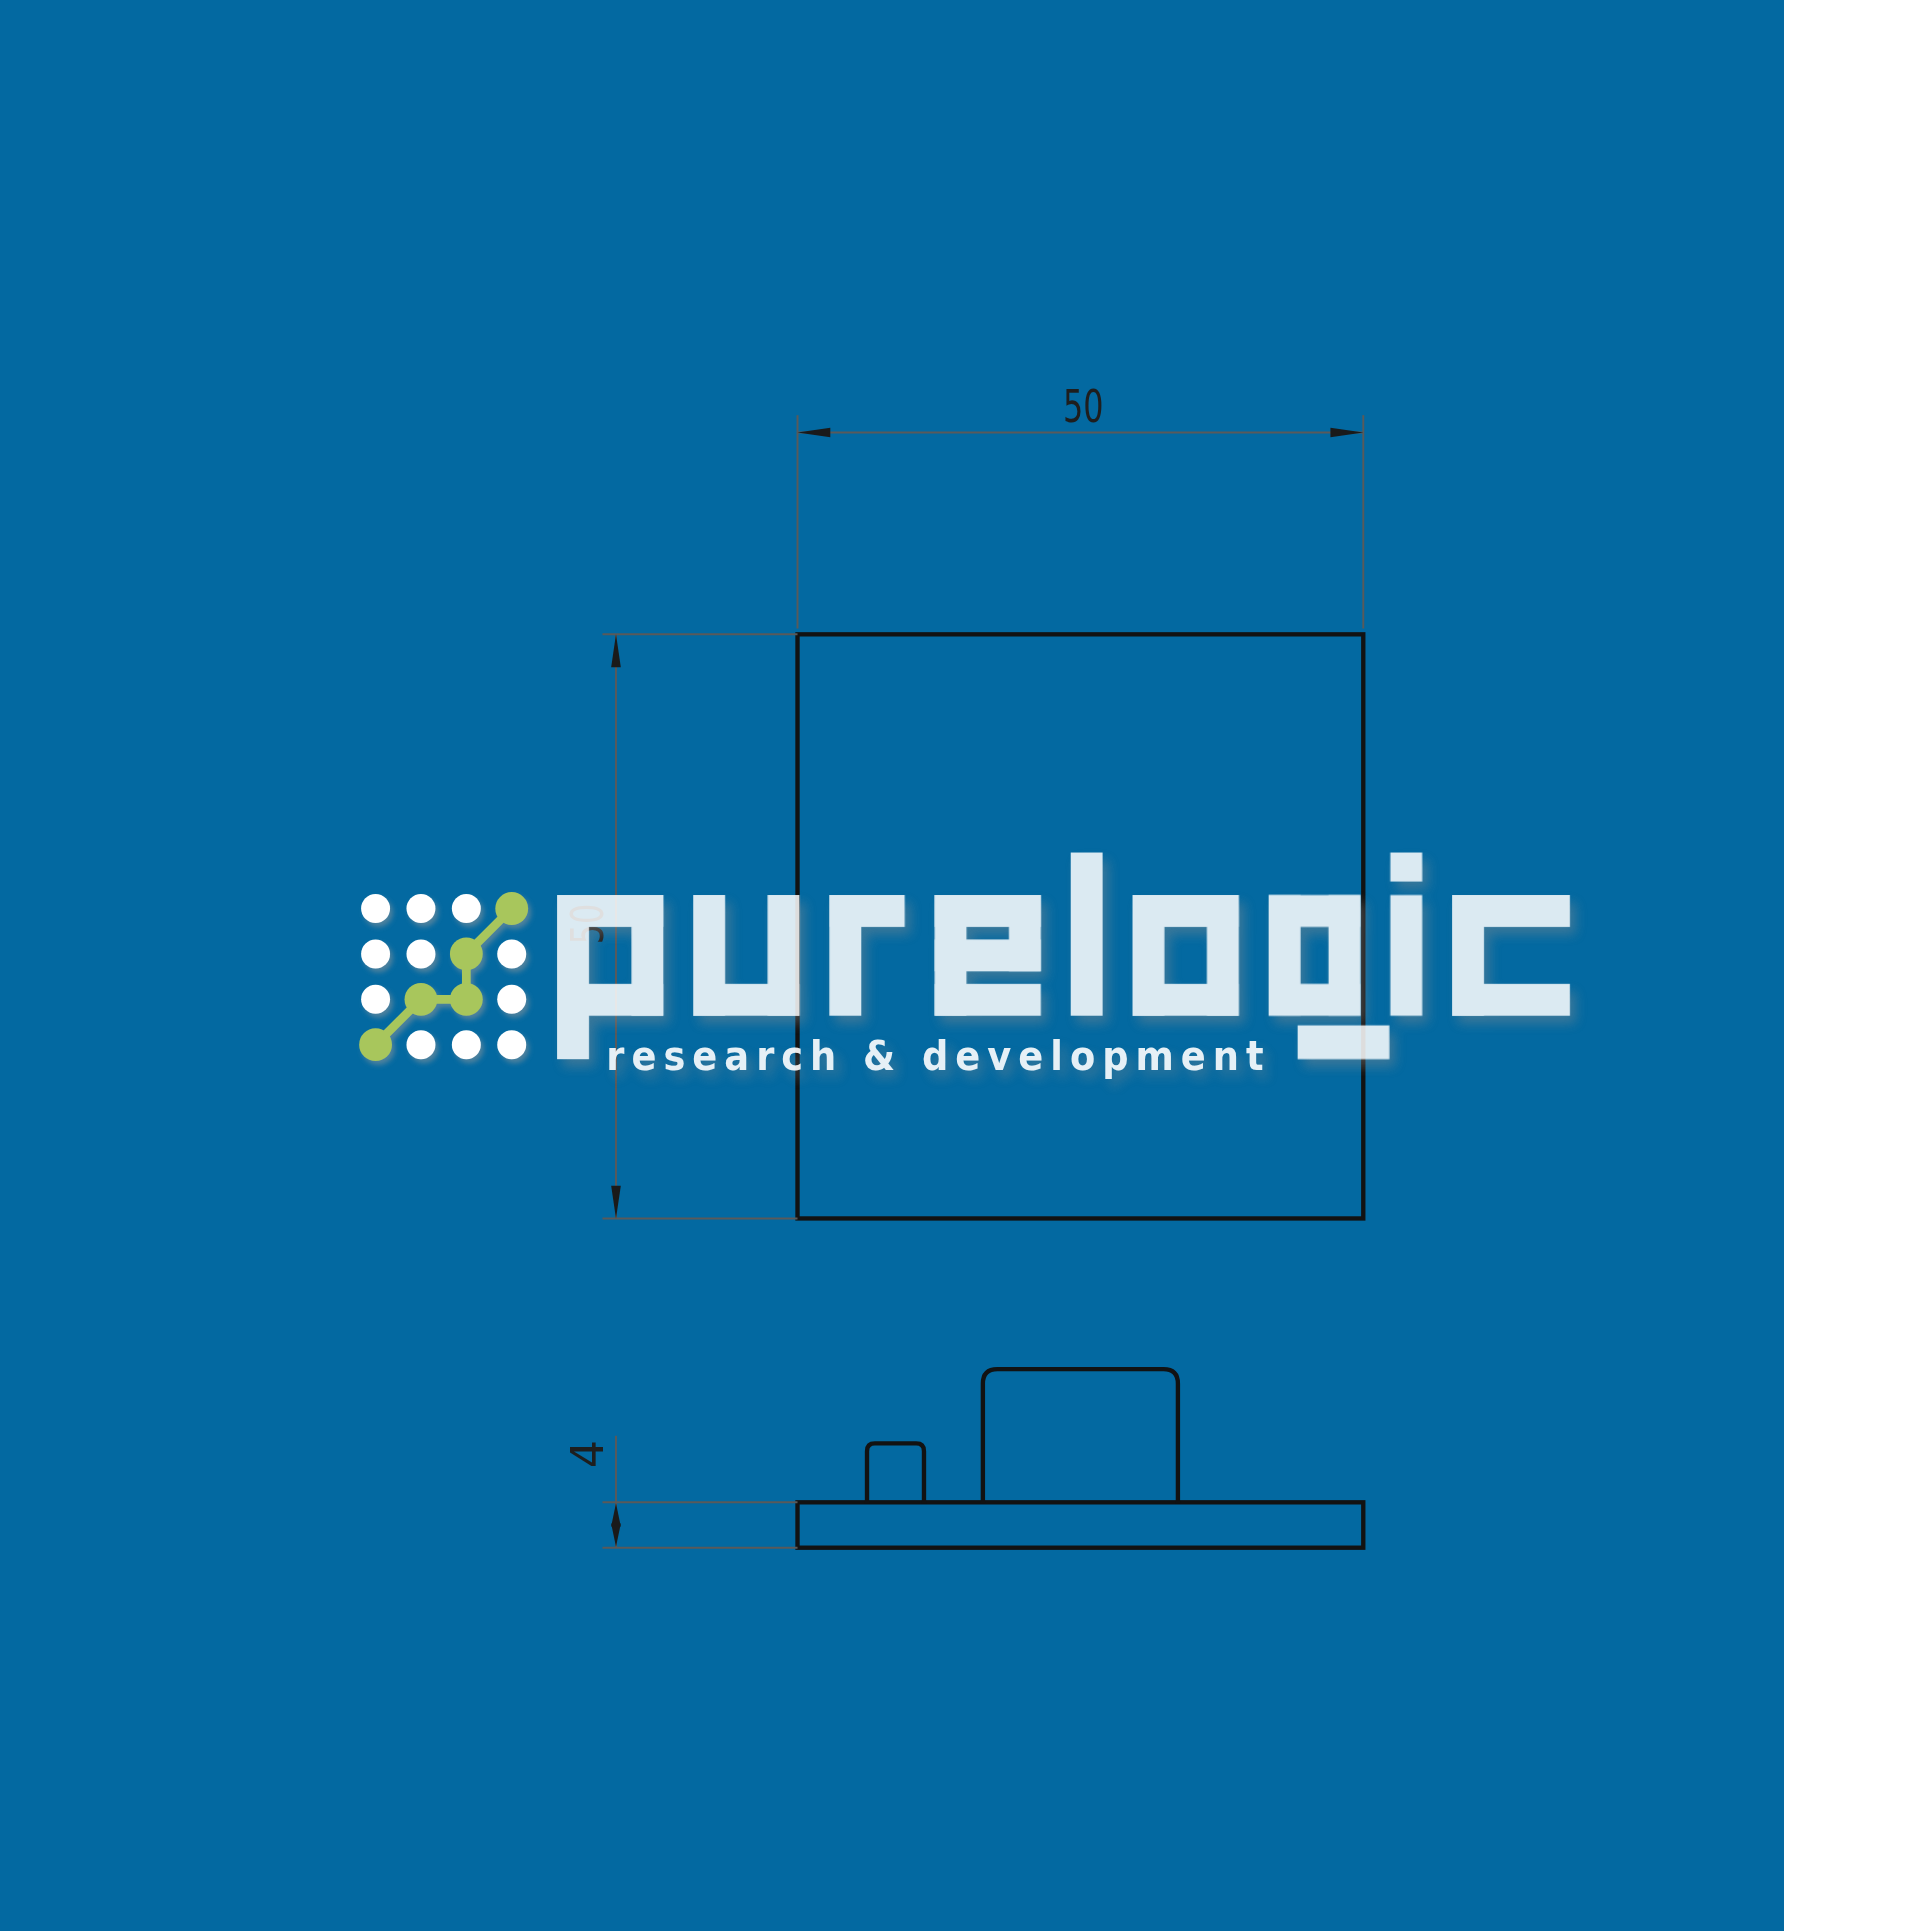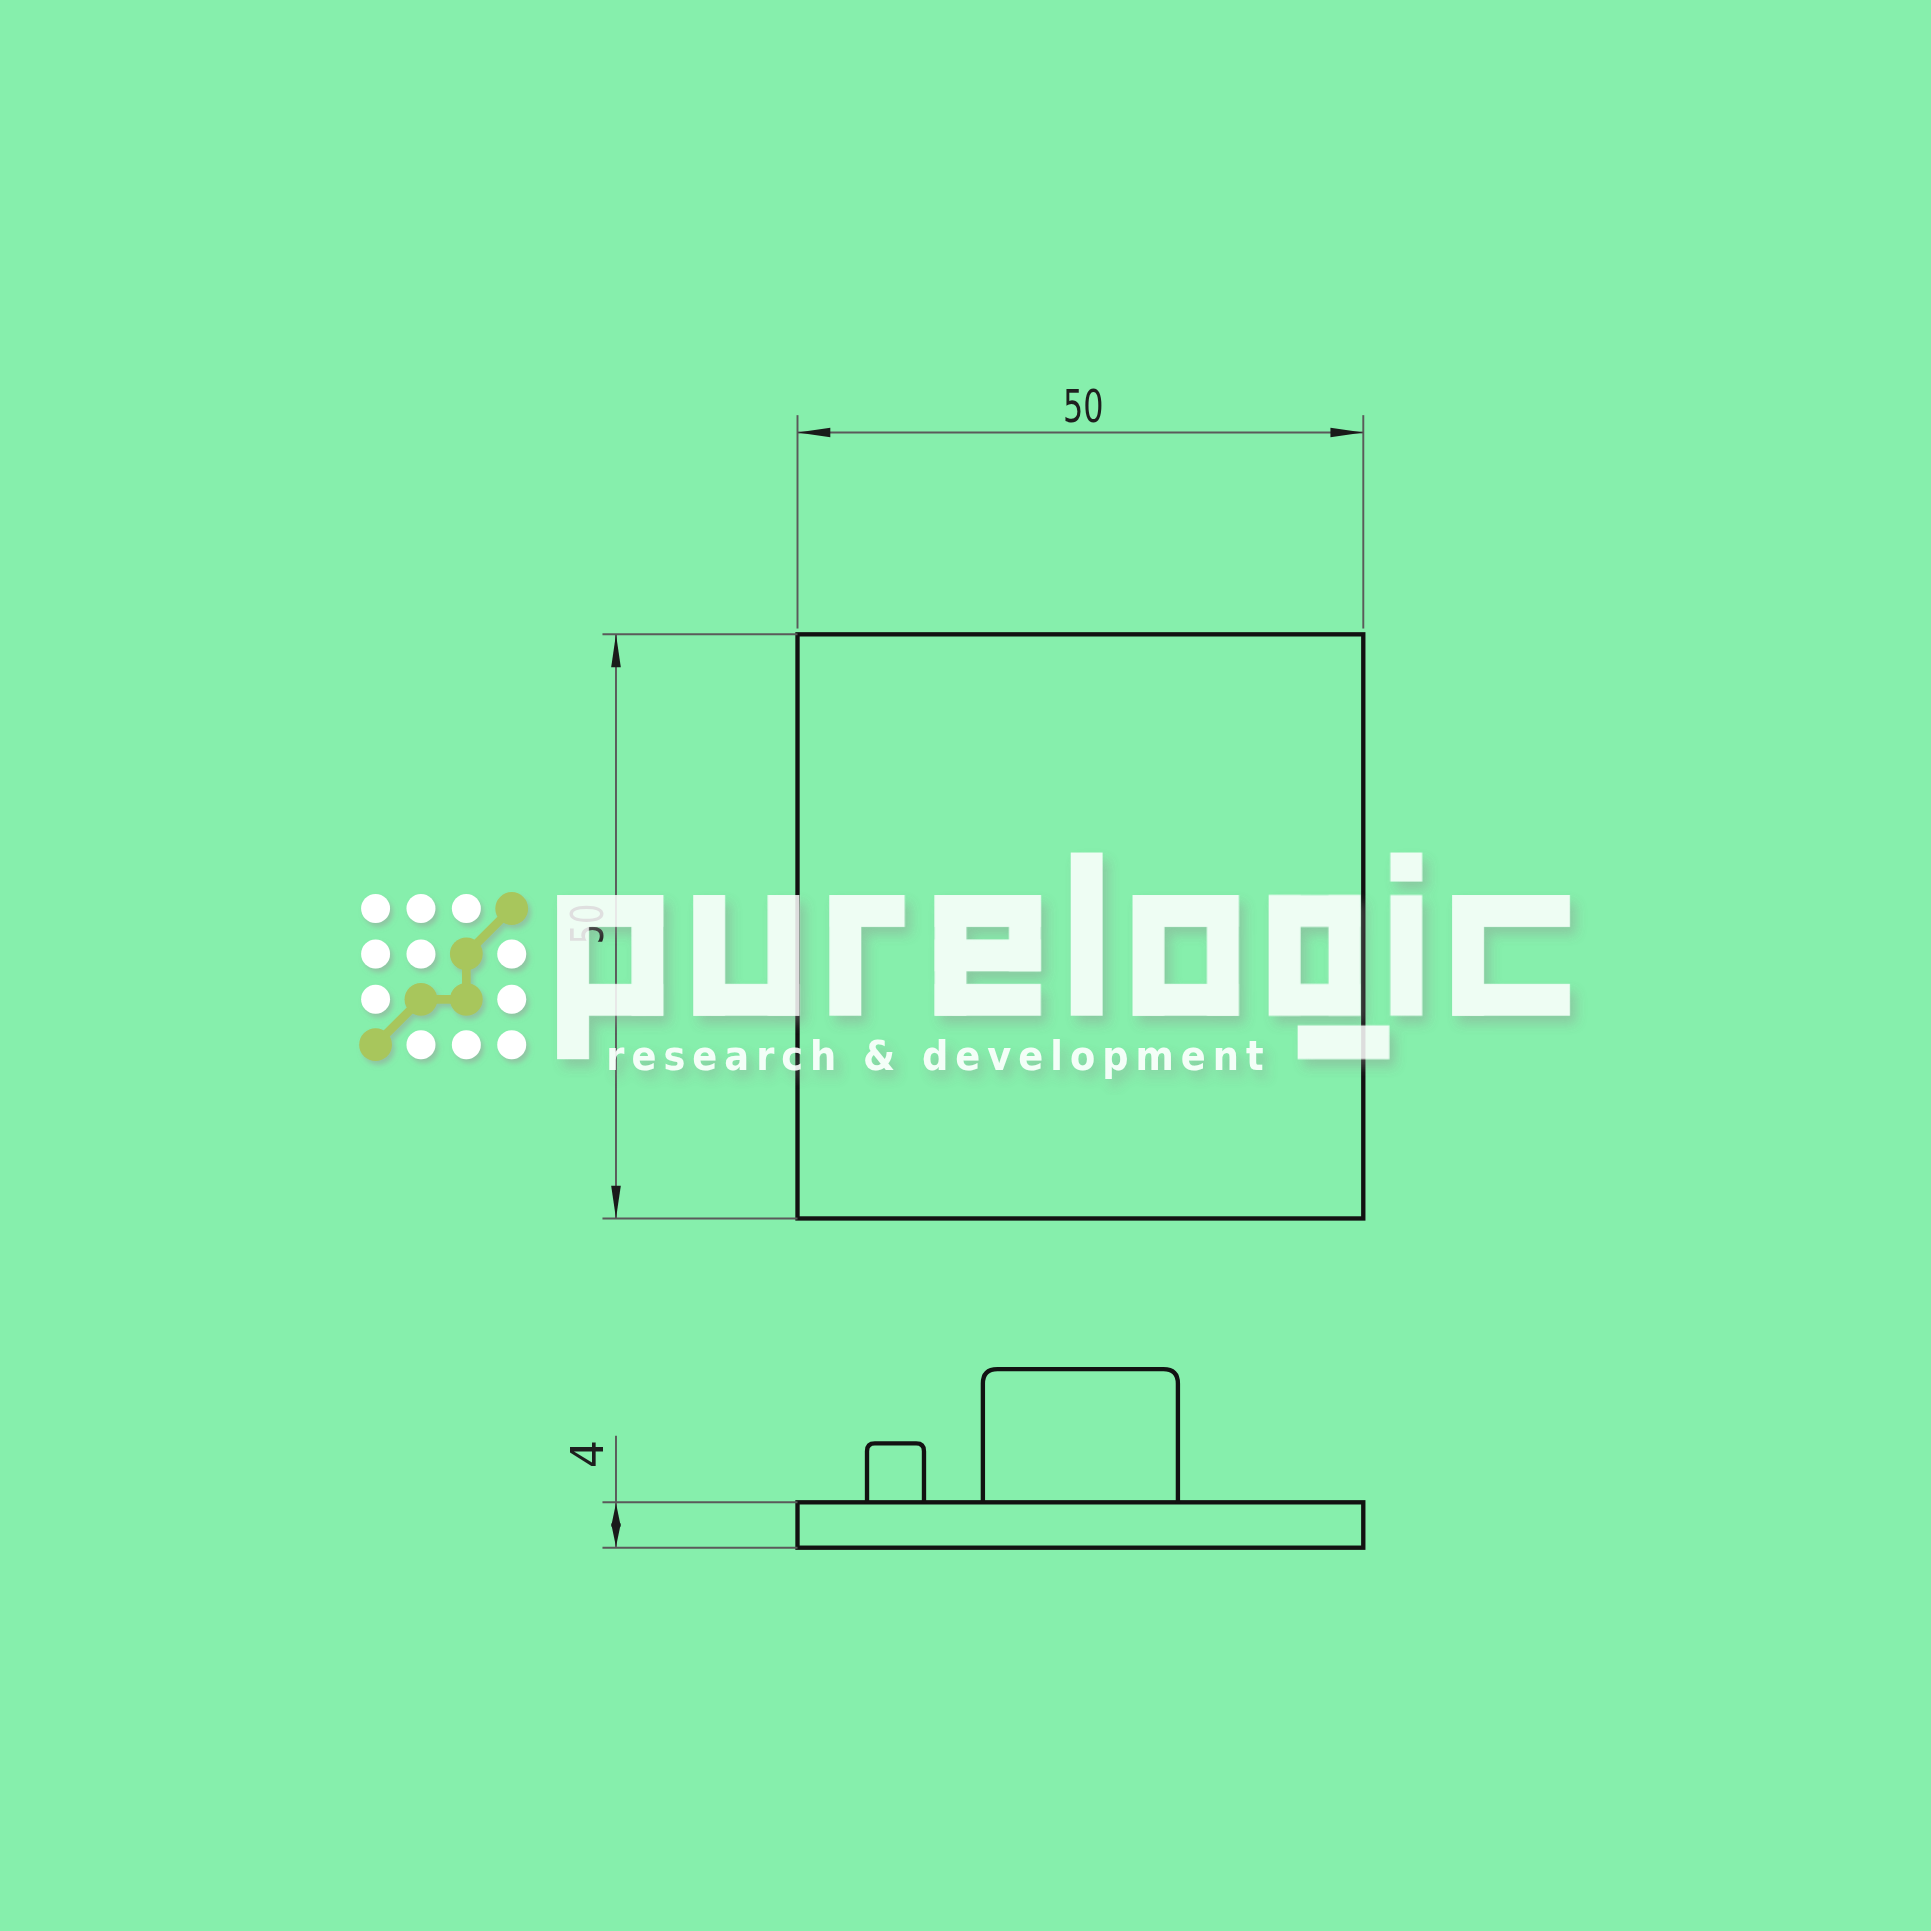--- a/index.html
+++ b/index.html
@@ -1,16 +1,16 @@
 <!DOCTYPE html>
 <html><head>
 <meta charset="utf-8">
 <style>
   html,body{margin:0;padding:0;background:#ffffff;}
-  .canvas{position:relative;width:1931px;height:1931px;background:#86efac;overflow:hidden;
+  .canvas{position:relative;width:1784px;height:1931px;background:#0369a1;overflow:hidden;
           font-family:"DejaVu Sans",sans-serif;}
   svg{position:absolute;left:0;top:0;}
   .thin{stroke:#5a5a5a;stroke-width:2;fill:none;}
   .thick{stroke:#121212;stroke-width:4.5;fill:none;}
   .arrow{fill:#1a1a1a;stroke:none;}
   .dimtext{fill:#1e1e1e;font-size:46px;font-family:"DejaVu Sans",sans-serif;}
   .wm-fill{fill:#ffffff;}
   .tagline{fill:#ffffff;font-weight:bold;font-size:42px;letter-spacing:8px;
            font-family:"DejaVu Sans",sans-serif;}
 </style>

